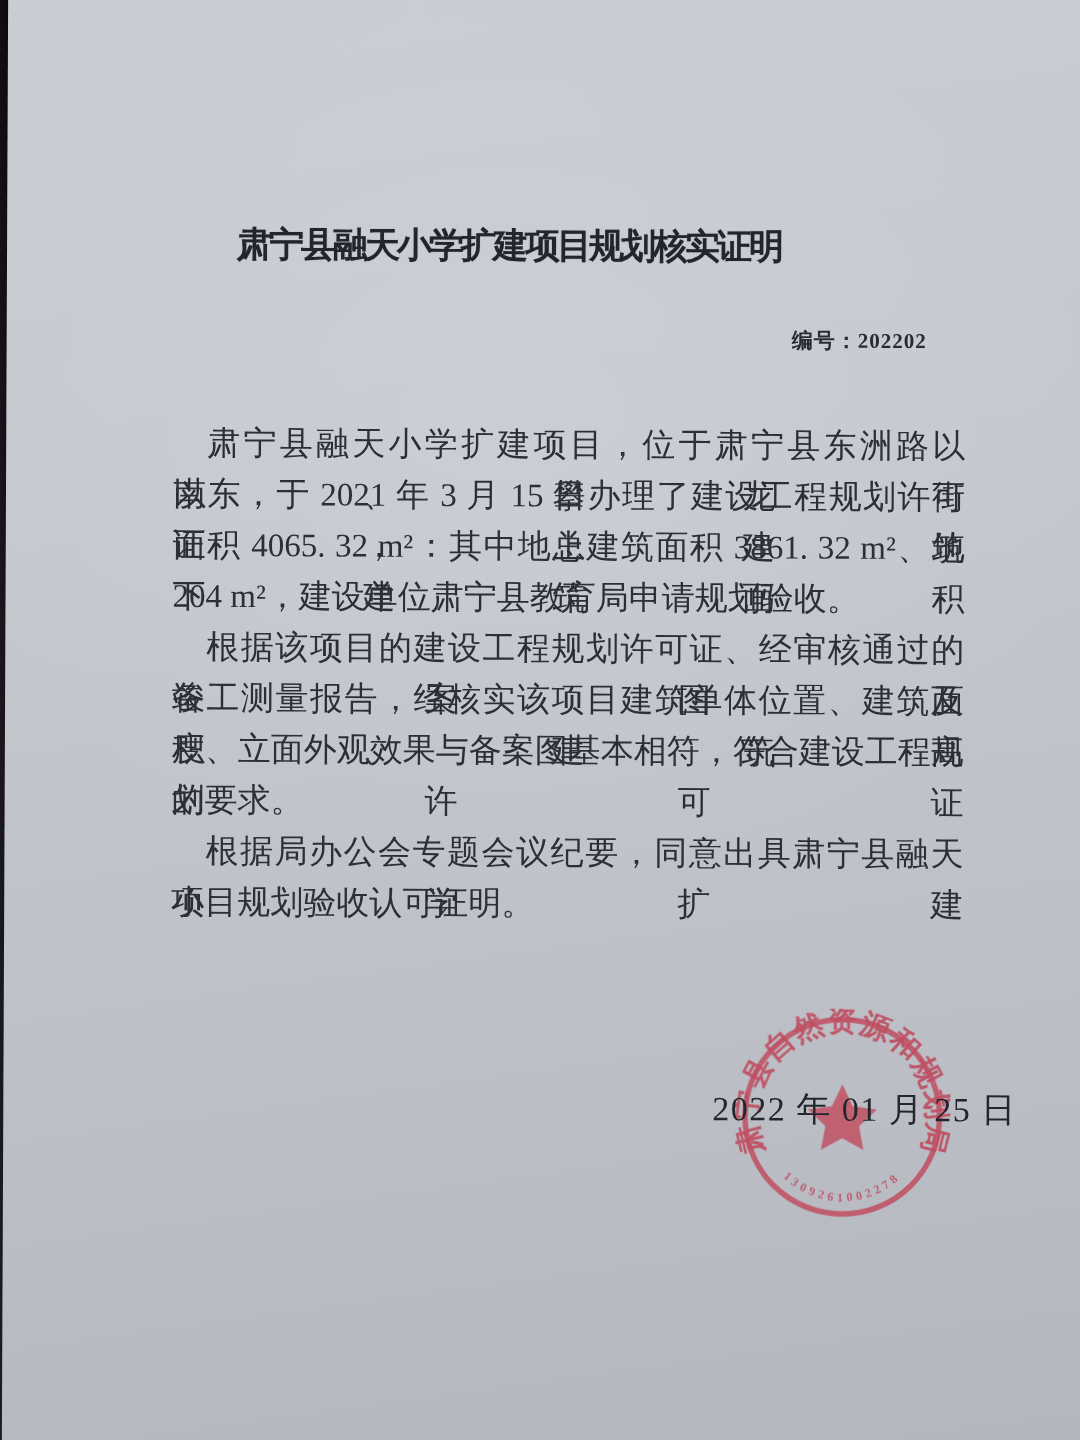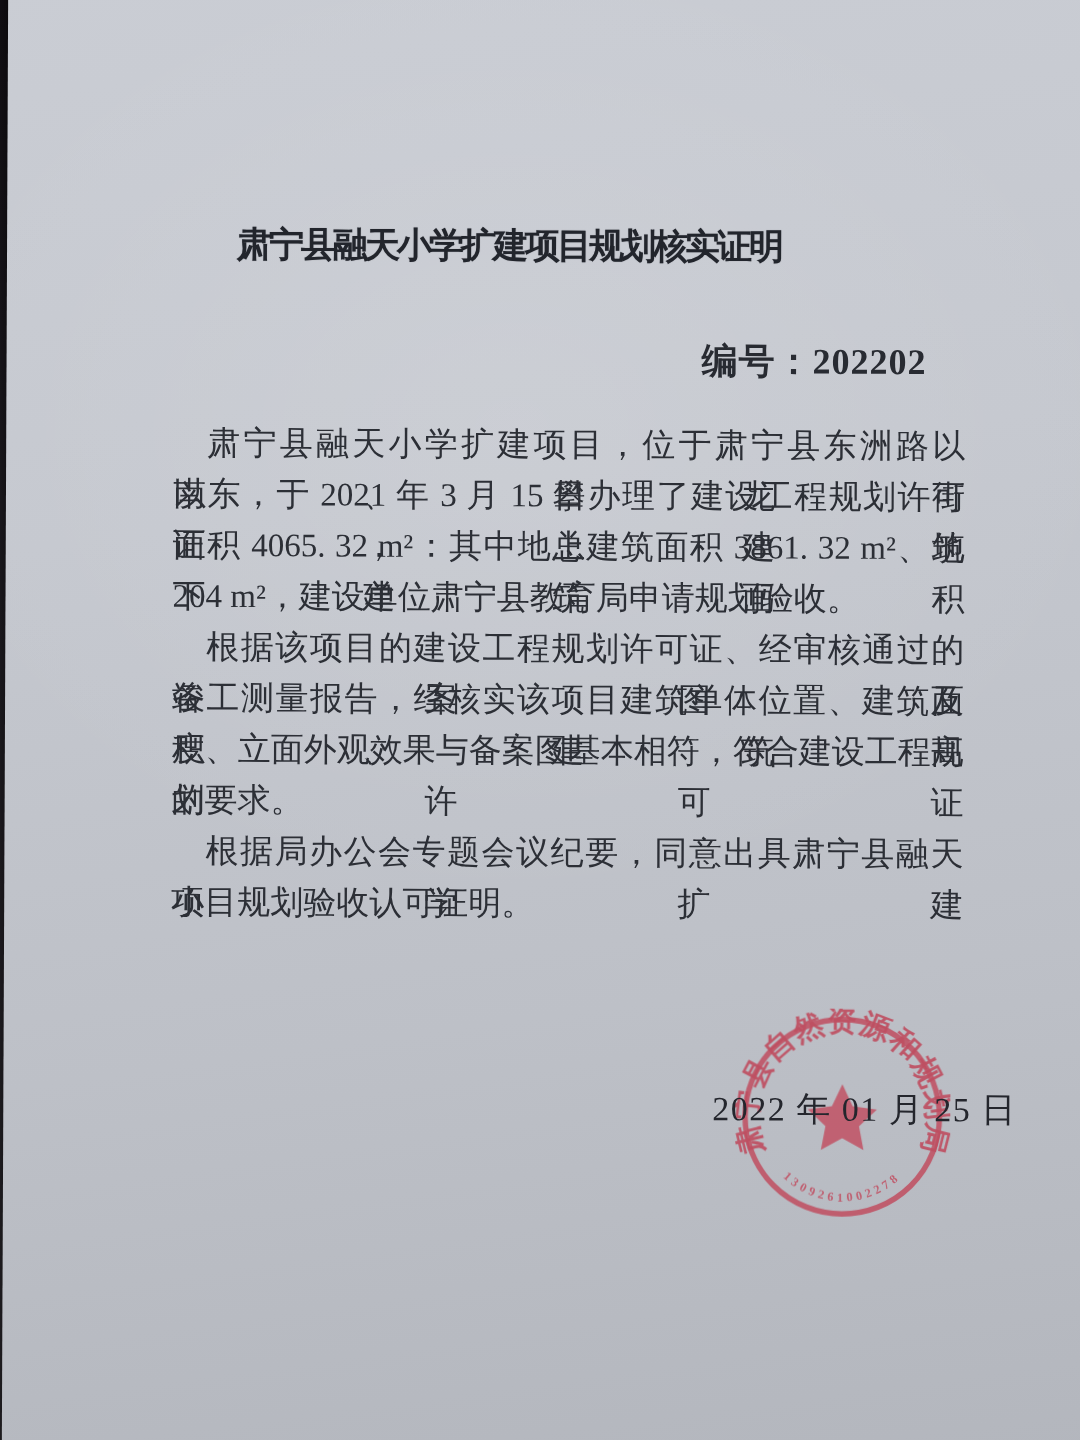--- a/index.html
+++ b/index.html
@@ -35,22 +35,22 @@
     margin: 0;
     text-align: center;
     font-size: 35px;
     font-weight: bold;
     letter-spacing: -3px;
     color: #22252c;
     text-shadow: 0 0 1px rgba(34,37,44,0.4);
   }
   .doc-number {
     position: absolute;
-    top: 336px; right: 155px;
-    font-size: 36px;
+    top: 325px; right: 155px;
+    font-size: 21px;
     font-weight: bold;
     letter-spacing: 1px;
     color: #282b32;
   }
   .body-text {
     position: absolute;
     left: 172px; top: 419px;
     width: 792px;
     font-size: 33px;
     color: #2c2f36;

